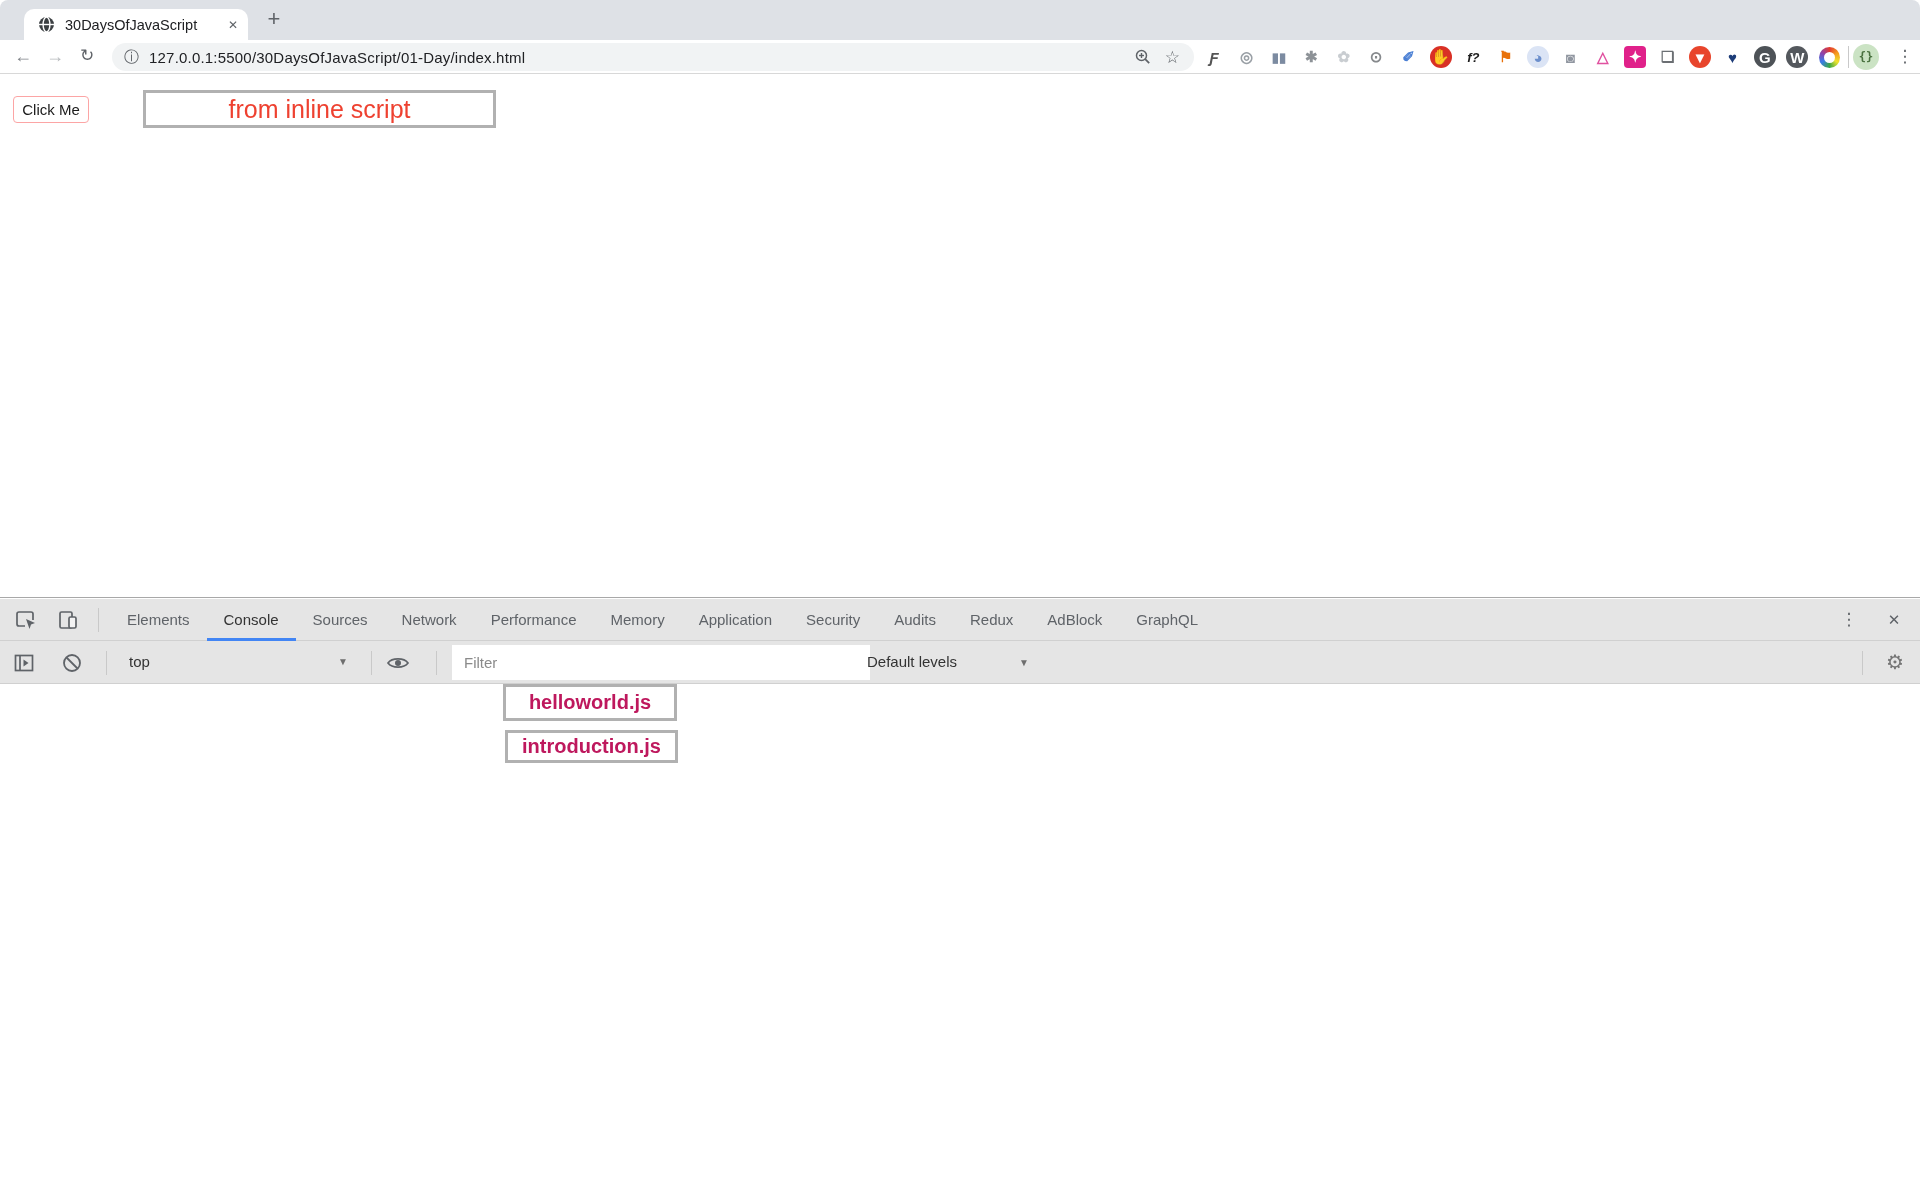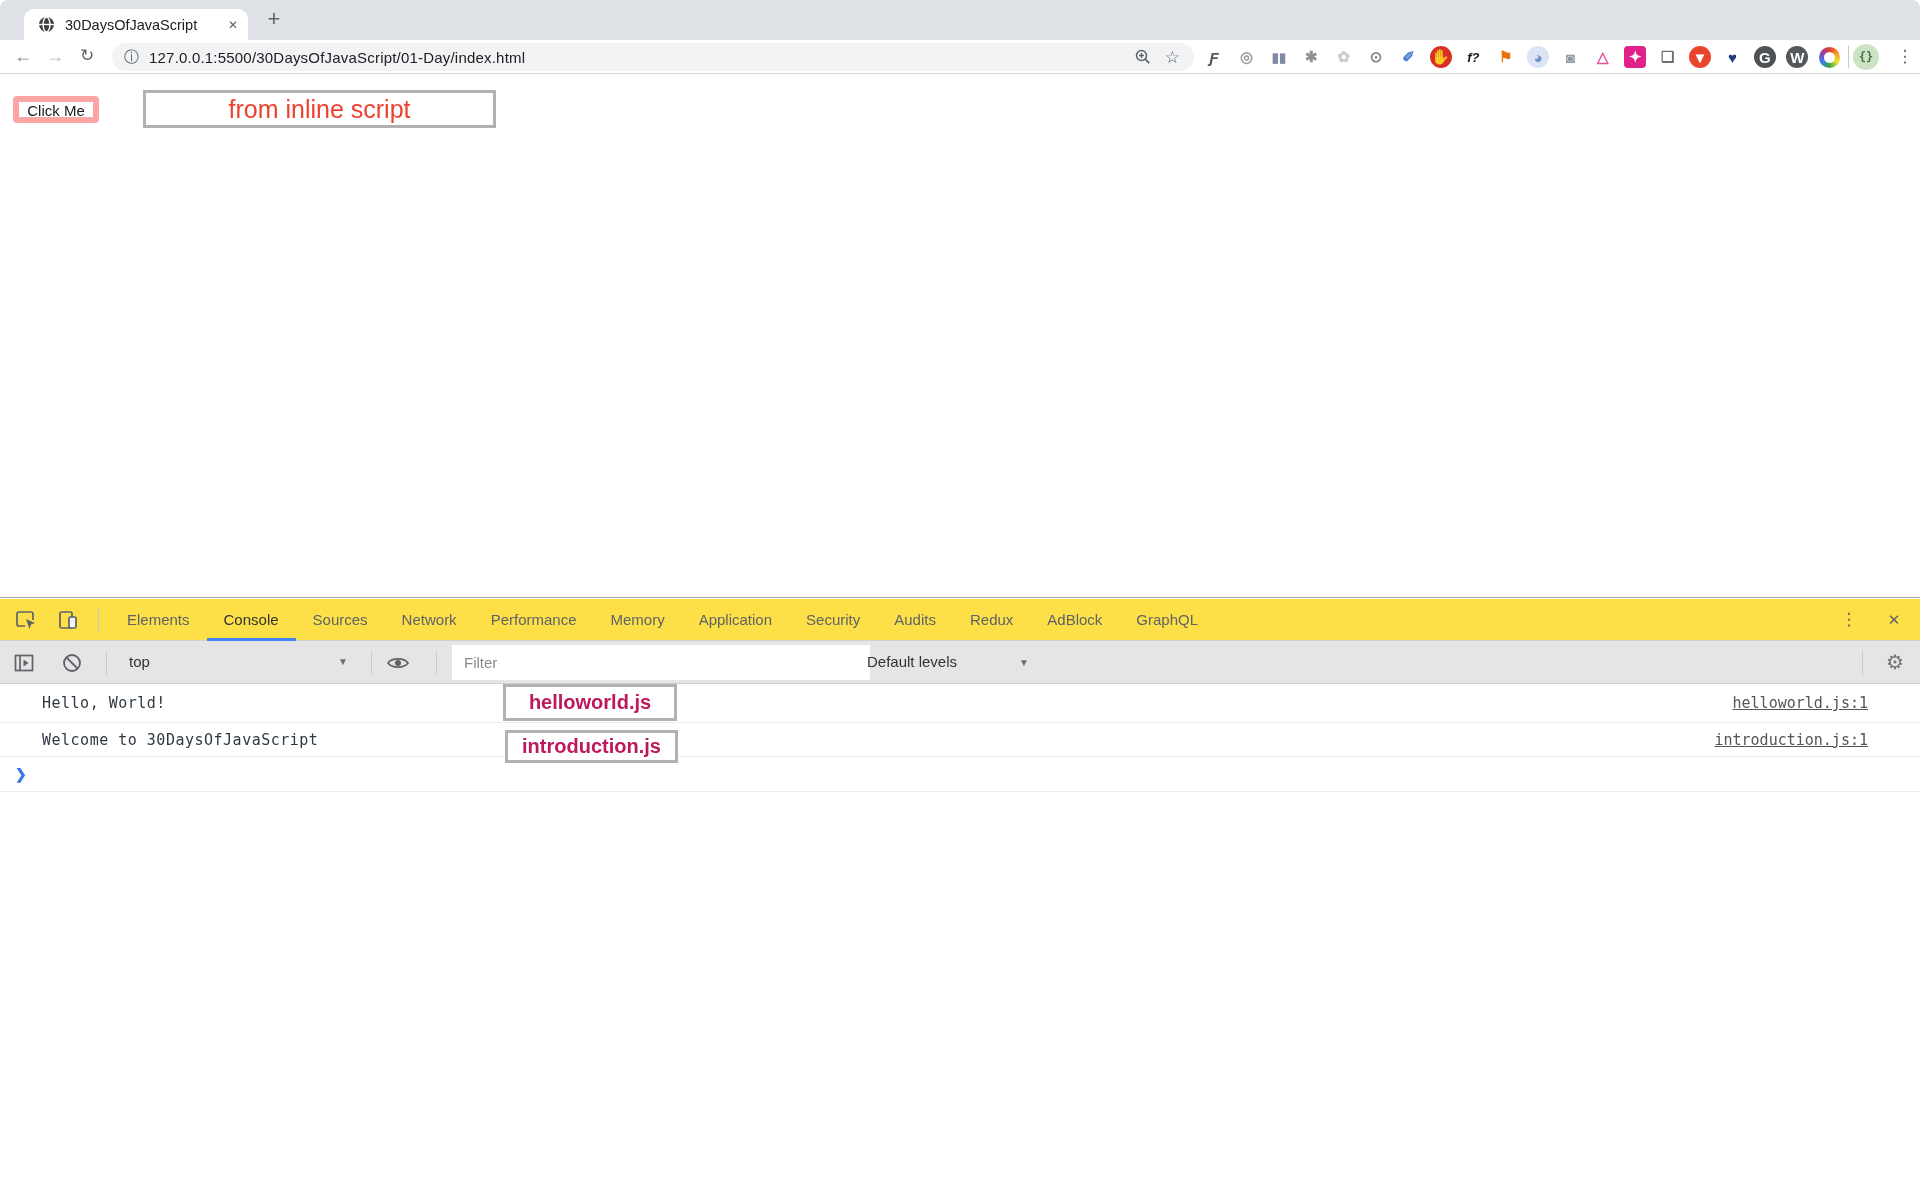--- a/index.html
+++ b/index.html
@@ -49,33 +49,33 @@
   .toolbar .vsep { left:1848px; top:6px; height:22px; }
   .avatar { position:absolute; left:1853px; top:4px; width:26px; height:26px; border-radius:50%;
             background:#cbe3c4; color:#49713f; font-size:12px; font-weight:bold;
             display:flex; align-items:center; justify-content:center;
             font-family:"DejaVu Sans Mono", monospace; }
   .chrome-menu { position:absolute; left:1896px; top:4px; font-size:17px; color:#5f6368;
                  width:18px; text-align:center; line-height:26px; }
 
   
   .page { position:absolute; left:0; top:75px; width:1920px; height:522px; background:#fff; }
-  .clickme { position:absolute; left:13px; top:21px; width:86px; height:27px;
-             background:#fff; border:6px solid #fca5a5; border-radius:4px;
+  .clickme { position:absolute; left:13px; top:21px; width:76px; height:27px;
+             background:#fff; border:1px solid #fca5a5; border-radius:4px;
              font-size:15px; color:#1a1a1a; font-family:"Liberation Sans", sans-serif; }
   .inline-box { position:absolute; left:143px; top:15px; width:353px; height:38px;
                 background:#fff; border:3px solid #b1b1b1; display:flex;
                 align-items:center; justify-content:center;
                 font-size:25px; color:#ee4130; }
 
   
   .devtools { position:absolute; left:0; top:597px; width:1920px; height:603px;
               background:#fff; border-top:1px solid #a8a8a8; }
   .dt-tabbar { position:absolute; left:0; top:1px; width:1920px; height:42px;
-               background:#fde047; border-bottom:1px solid #d0d0d0; }
+               background:#e5e5e5; border-bottom:1px solid #d0d0d0; }
   .dt-icon { position:absolute; top:9px; width:24px; height:24px; display:flex;
              align-items:center; justify-content:center; }
   .dt-inspect { left:14px; }
   .dt-device  { left:56px; }
   .dt-tabbar .vsep { left:98px; top:9px; height:24px; }
   .dt-tabs { position:absolute; left:110px; top:0; height:42px; display:flex; }
   .dt-tab { padding:0 17px; line-height:41px; font-size:15px; color:#5f6368; white-space:nowrap; }
   .dt-tab.active { color:#333; box-shadow:inset 0 -3px 0 #4285f4; }
   .dt-right-sep { left:1828px; top:9px; height:24px; }
   .dt-menu { position:absolute; left:1838px; top:0; width:22px; line-height:42px;
@@ -291,30 +291,17 @@
         </svg>
       </div>
       <div class="vsep sep3"></div>
       <input class="ct-filter" placeholder="Filter" style="">
       <div class="ct-levels">Default levels</div>
       <div class="ct-levels-caret">▼</div>
       <div class="vsep sep4"></div>
       <div class="ct-gear">⚙</div>
     </div>
 
-    <div class="console-area">
-      <div class="crow crow-1">
-        <span class="cmsg">Hello, World!</span>
-        <span class="csrc">helloworld.js:1</span>
-      </div>
-      <div class="crow crow-2">
-        <span class="cmsg">Welcome to 30DaysOfJavaScript</span>
-        <span class="csrc">introduction.js:1</span>
-      </div>
-      <div class="prompt-row">
-        <span class="prompt">❯</span>
-      </div>
-    </div>
 
     <div class="annot annot-1">helloworld.js</div>
     <div class="annot annot-2">introduction.js</div>
   </div>
 </div>
 
 </body></html>

